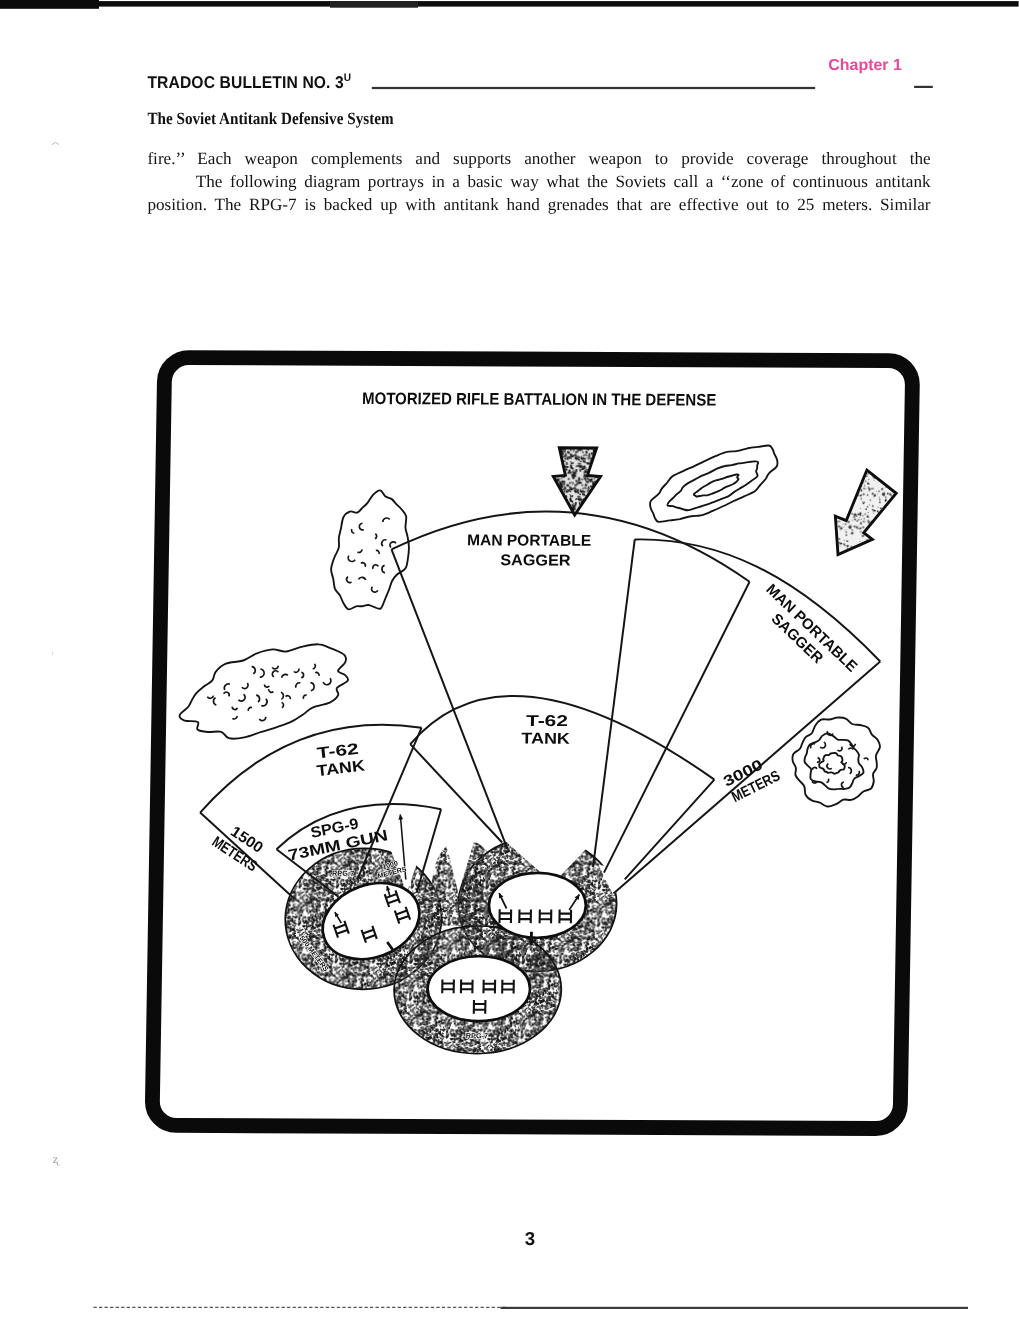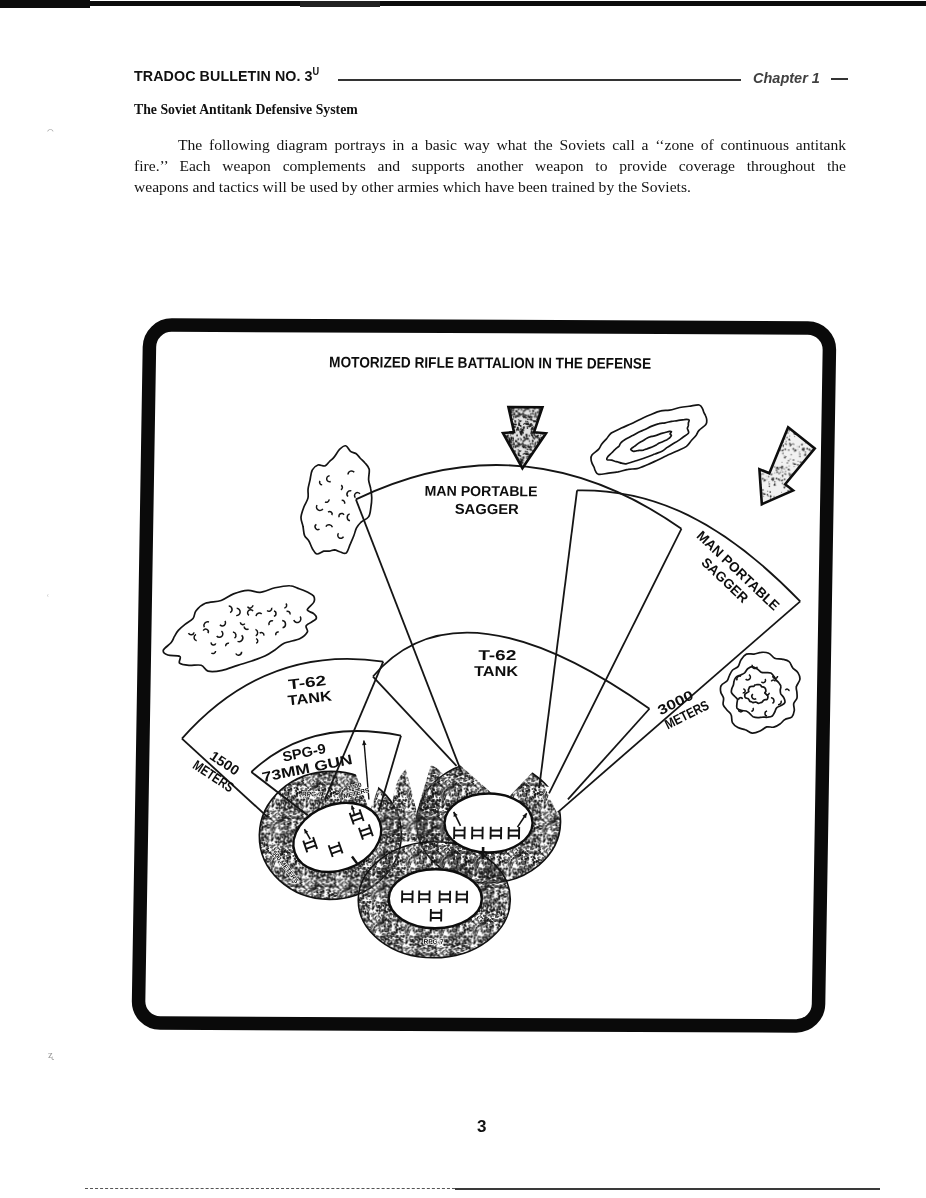--- a/index.html
+++ b/index.html
@@ -6,29 +6,29 @@
   .serif{font-family:"Liberation Serif",serif}
   .abs{position:absolute}
 </style></head>
 <body>
 <div class="abs" style="left:0;top:1px;width:926px;height:4.5px;background:#0c0c0c"></div>
 <div class="abs" style="left:0;top:0;width:90px;height:8px;background:#0c0c0c"></div>
 <div class="abs" style="left:300px;top:1px;width:80px;height:6px;background:#222"></div>
 
 <div class="abs sans" style="left:134px;top:66px;font-size:15.5px;font-weight:bold;letter-spacing:0.1px;color:#111;transform:scaleX(0.92);transform-origin:0 0">TRADOC BULLETIN NO. 3<span style="font-size:10px;vertical-align:6px">U</span></div>
 <div class="abs" style="left:338px;top:79px;width:403px;height:1.6px;background:#333"></div>
-<div class="abs sans" style="left:753px;top:70px;font-size:14.5px;font-weight:bold;font-style:italic;color:#404040">Chapter 1</div>
+<div class="abs sans" style="left:753px;top:52px;font-size:14.5px;font-weight:bold;color:#ec4899">Chapter 1</div>
 <div class="abs" style="left:831px;top:78px;width:17px;height:1.8px;background:#333"></div>
 
 <div class="abs serif" style="left:134px;top:100px;font-size:15.5px;font-weight:bold;color:#111;transform:scaleX(0.89);transform-origin:0 0">The Soviet Antitank Defensive System</div>
 
 <div class="abs serif" style="left:134px;top:134px;width:712px;font-size:15.6px;color:#141414;line-height:21px">
+<div style="text-align:justify;text-align-last:justify">fire.’’ Each weapon complements and supports another weapon to provide coverage throughout the</div>
 <div style="text-align:justify;text-align-last:justify"><span style="display:inline-block;width:44px"></span>The following diagram portrays in a basic way what the Soviets call a ‘‘zone of continuous antitank</div>
-<div style="text-align:justify;text-align-last:justify">fire.’’ Each weapon complements and supports another weapon to provide coverage throughout the</div>
-<div>weapons and tactics will be used by other armies which have been trained by the Soviets.</div>
+<div style="text-align:justify;text-align-last:justify">position. The RPG-7 is backed up with antitank hand grenades that are effective out to 25 meters. Similar</div>
 </div>
 
 <svg width="926" height="760" viewBox="0 300 926 760" style="position:absolute;left:0;top:300px">
 <defs>
 <pattern id="st" width="34" height="34" patternUnits="userSpaceOnUse">
         <ellipse cx="21.7" cy="0.9" rx="0.91" ry="0.70" fill="#222" transform="rotate(133 21.7 0.9)"></ellipse>
         <ellipse cx="18.5" cy="20.1" rx="0.89" ry="0.52" fill="#111" transform="rotate(5 18.5 20.1)"></ellipse>
         <circle cx="6.8" cy="22.1" r="0.89" fill="#222"></circle>
         <circle cx="9.5" cy="29.6" r="1.05" fill="#222"></circle>
         <ellipse cx="11.6" cy="5.3" rx="1.88" ry="1.19" fill="#3a3a3a" transform="rotate(65 11.6 5.3)"></ellipse>

